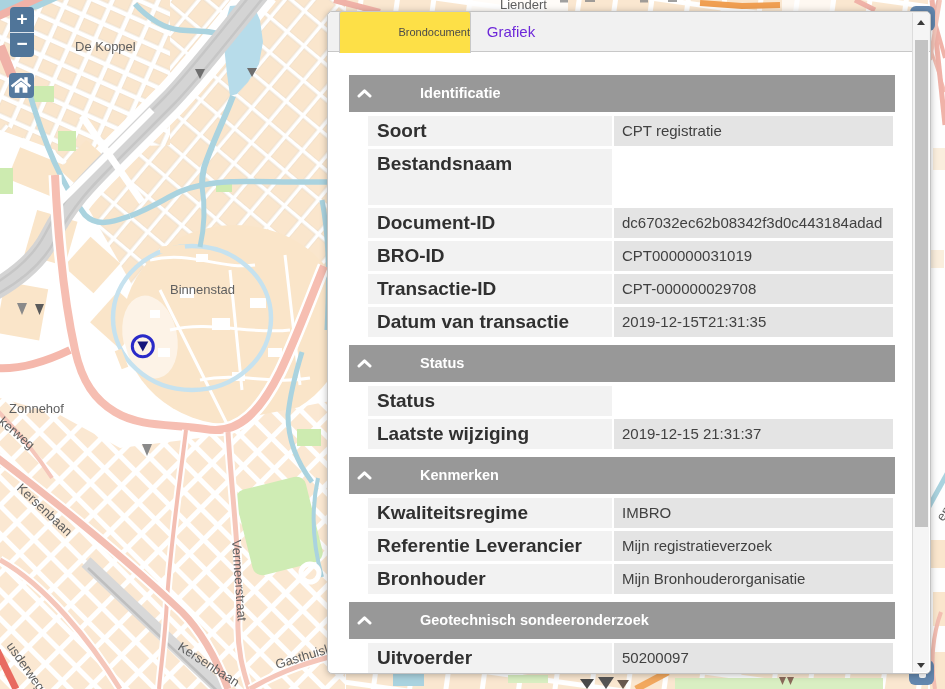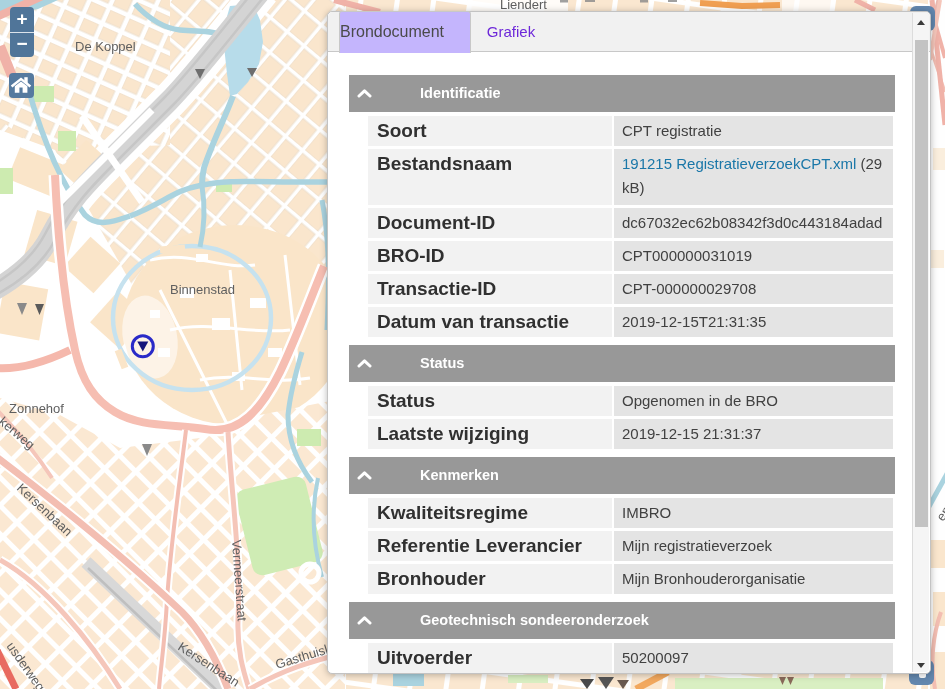--- a/index.html
+++ b/index.html
@@ -4,23 +4,23 @@
 <style>
   html,body{margin:0;padding:0;}
   body{width:945px;height:689px;overflow:hidden;position:relative;
        font-family:"Liberation Sans",sans-serif;background:#fff;}
   #map{position:absolute;left:0;top:0;width:945px;height:689px;}
   .bluebtn{position:absolute;width:25px;height:25px;background:#6387ae;border-radius:6px;z-index:2;}
   #panel{position:absolute;left:327px;top:11px;width:602px;height:661px;background:#fff;
          border:1px solid #c3c3c3;border-radius:5px;box-shadow:0 1px 7px rgba(0,0,0,0.28);z-index:3;}
   #tabbar{position:absolute;left:0;top:0;width:602px;height:39px;background:#f1f1f1;
           border-bottom:1px solid #c8c8c8;border-radius:5px 5px 0 0;}
-  #tab1{position:absolute;left:11px;top:-1px;width:130px;height:41px;background:#c4b5fd;
+  #tab1{position:absolute;left:11px;top:-1px;width:130px;height:41px;background:#fde047;
         border:1px solid #c8c8c8;border-bottom:none;border-radius:3px 3px 0 0;z-index:2;
-        font-size:16px;color:#4a4a4a;text-align:left;line-height:40px;}
+        font-size:11px;color:#4a4a4a;text-align:right;line-height:40px;}
   #tab2{position:absolute;left:145px;top:0px;width:76px;height:40px;
         font-size:15px;color:#6d28d9;text-align:center;line-height:39px;}
   #content{position:absolute;left:21px;top:63px;width:546px;}
   .secbar{height:37px;background:#989898;color:#fff;font-weight:bold;
           line-height:37px;margin-bottom:4px;position:relative;font-size:14.5px;padding-left:42px;}
   .secbar span.t{margin-left:29px;}
   .chev{position:absolute;left:8px;top:13px;width:15px;height:11px;}
   .row{display:flex;margin-left:19px;margin-bottom:3px;}
   .lab{width:235px;background:#f2f2f2;padding-left:9px;font-weight:bold;color:#303030;font-size:19px;margin-right:2px;}
   .val{width:271px;background:#e4e4e4;padding-left:8px;color:#414141;font-size:15px;}
@@ -216,21 +216,20 @@
   <div id="content">
     <div class="secbar"><svg class="chev" viewBox="0 0 15 11">
           <path d="M2,8 L7.5,2.8 L13,8" stroke="#fff" stroke-width="3" fill="none" stroke-linecap="round" stroke-linejoin="round"></path>
         </svg><span class="t">Identificatie</span></div>
     <div class="row r31">
         <div class="lab">Soort</div>
         <div class="val">CPT registratie</div>
       </div>
     <div class="row r56">
         <div class="lab">Bestandsnaam</div>
-        <div class="val"><a class="lnk">191215 RegistratieverzoekCPT.xml</a> (29 kB)</div>
       </div>
     <div class="row r31">
         <div class="lab">Document-ID</div>
         <div class="val">dc67032ec62b08342f3d0c443184adad</div>
       </div>
     <div class="row r31">
         <div class="lab">BRO-ID</div>
         <div class="val">CPT000000031019</div>
       </div>
     <div class="row r31">
@@ -240,21 +239,20 @@
     <div class="row r31">
         <div class="lab">Datum van transactie</div>
         <div class="val">2019-12-15T21:31:35</div>
       </div>
     <div class="mb6"></div>
     <div class="secbar"><svg class="chev" viewBox="0 0 15 11">
           <path d="M2,8 L7.5,2.8 L13,8" stroke="#fff" stroke-width="3" fill="none" stroke-linecap="round" stroke-linejoin="round"></path>
         </svg><span class="t">Status</span></div>
     <div class="row r31">
         <div class="lab">Status</div>
-        <div class="val">Opgenomen in de BRO</div>
       </div>
     <div class="row r31">
         <div class="lab">Laatste wijziging</div>
         <div class="val">2019-12-15 21:31:37</div>
       </div>
     <div class="mb6"></div>
     <div class="secbar"><svg class="chev" viewBox="0 0 15 11">
           <path d="M2,8 L7.5,2.8 L13,8" stroke="#fff" stroke-width="3" fill="none" stroke-linecap="round" stroke-linejoin="round"></path>
         </svg><span class="t">Kenmerken</span></div>
     <div class="row r31">

